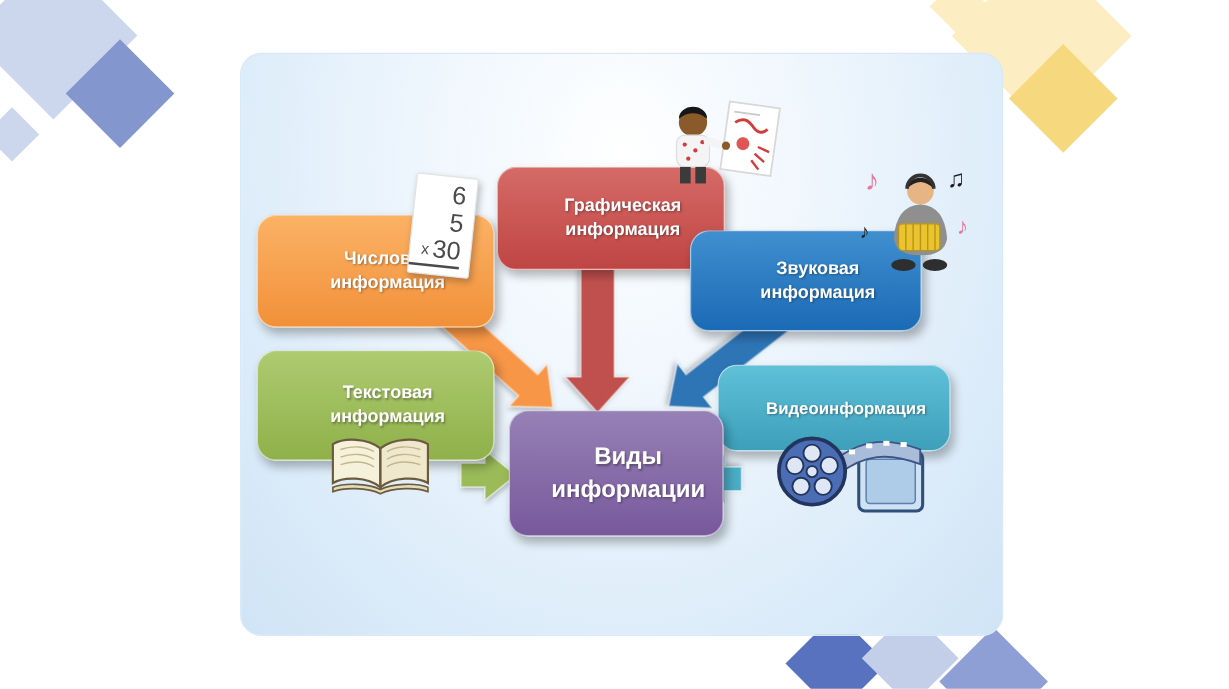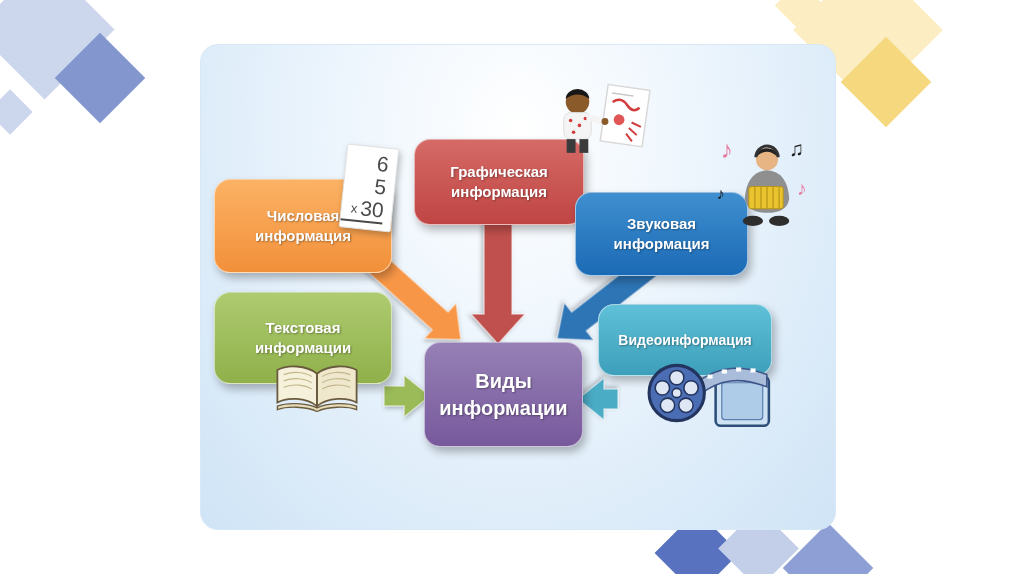--- a/index.html
+++ b/index.html
@@ -36,20 +36,21 @@
   .a-green{fill:#9bbb59;}
   .a-teal{fill:#4bacc6;}
 
   
   .node{
     position:absolute;border-radius:16px;
     display:flex;align-items:center;justify-content:center;text-align:center;
     color:#fff;font-weight:bold;font-size:15px;
     box-shadow:3px 5px 8px rgba(0,0,0,0.28);
     border:1px solid rgba(255,255,255,0.55);
+    padding-left:20px;
   }
   .node span{white-space:pre-line;line-height:1.35;text-shadow:1px 1px 2px rgba(0,0,0,0.35);}
   .n-numeric{left:214px;top:179px;width:176px;height:92px;background:linear-gradient(180deg,#fbb264,#f2903a);}
   .n-graphic{left:414px;top:139px;width:168px;height:84px;background:linear-gradient(180deg,#d56a66,#bf4543);}
   .n-sound{left:575px;top:192px;width:171px;height:82px;background:linear-gradient(180deg,#3f8fd0,#1b6ab5);}
   .n-text{left:214px;top:292px;width:176px;height:90px;background:linear-gradient(180deg,#aecb70,#8fb04a);}
   .n-video{left:598px;top:304px;width:172px;height:70px;background:linear-gradient(180deg,#5fc0d8,#3d9fba);font-size:14px;text-align:center;}
   .n-center{left:424px;top:342px;width:157px;height:103px;background:linear-gradient(180deg,#9680b5,#77599c);font-size:20px;}
 
   
@@ -99,21 +100,21 @@
 <div class="node n-graphic">
   <span>Графическая
 информация</span>
 </div>
 <div class="node n-sound">
   <span>Звуковая
 информация</span>
 </div>
 <div class="node n-text">
   <span>Текстовая
-информации</span>
+информация</span>
 </div>
 <div class="node n-video">
   <span>Видеоинформация</span>
 </div>
 <div class="node n-center">
   <span>Виды
 информации</span>
 </div>
 
 <div class="numbers-card">

